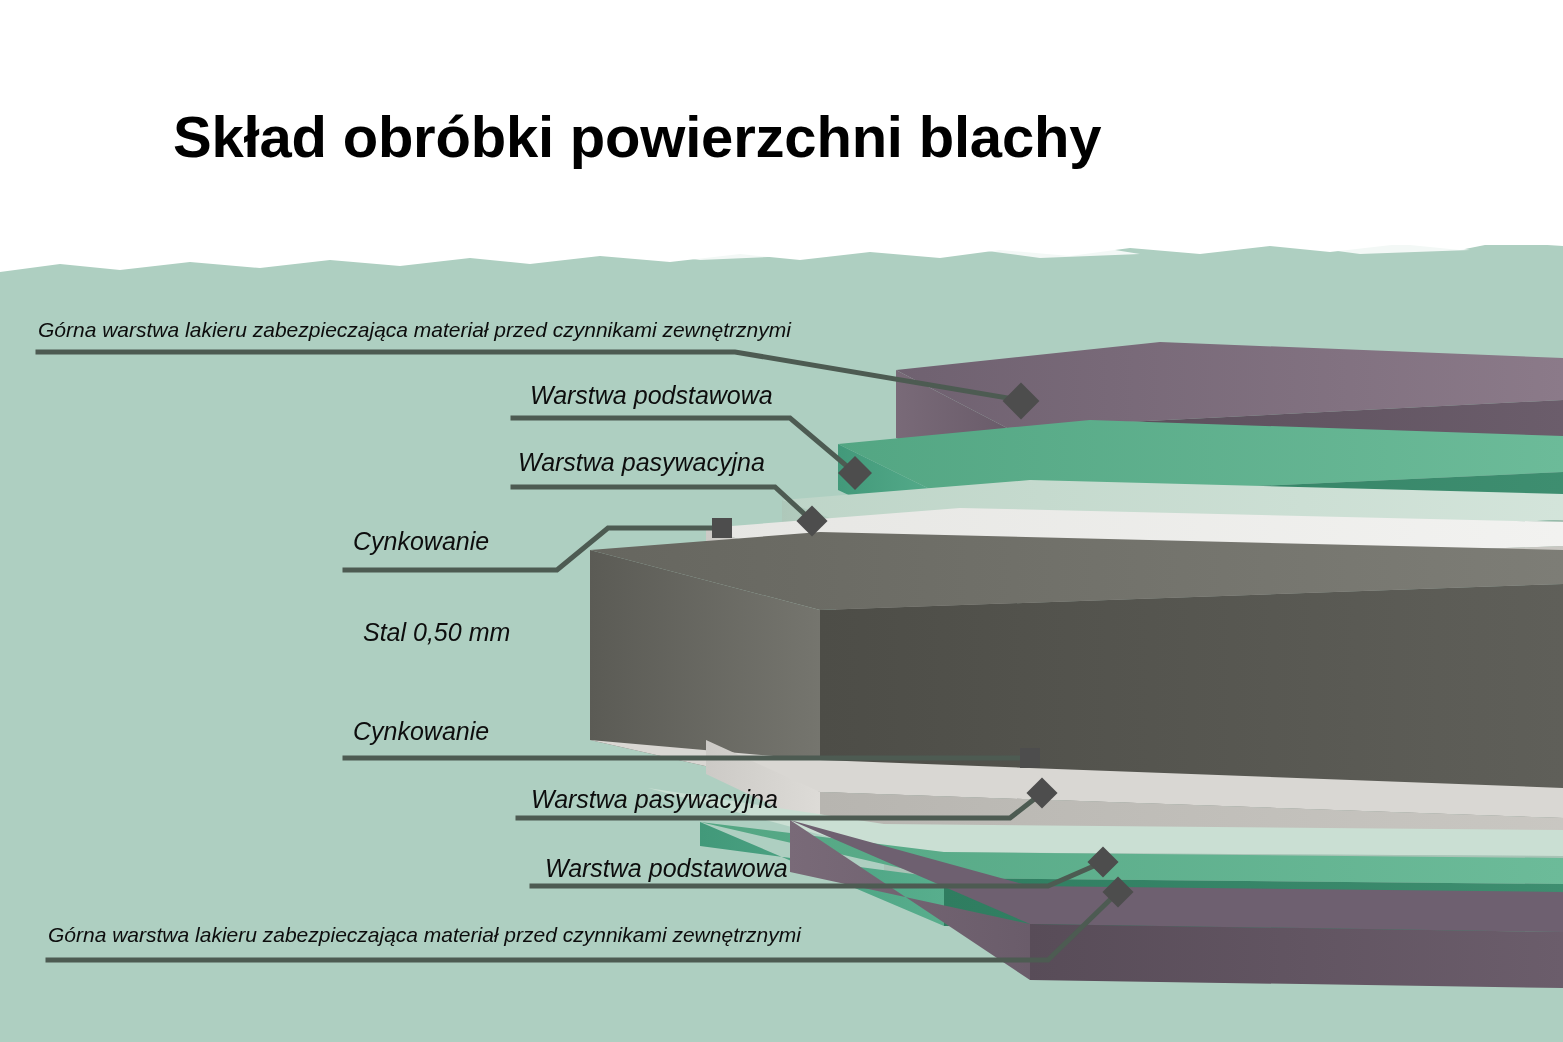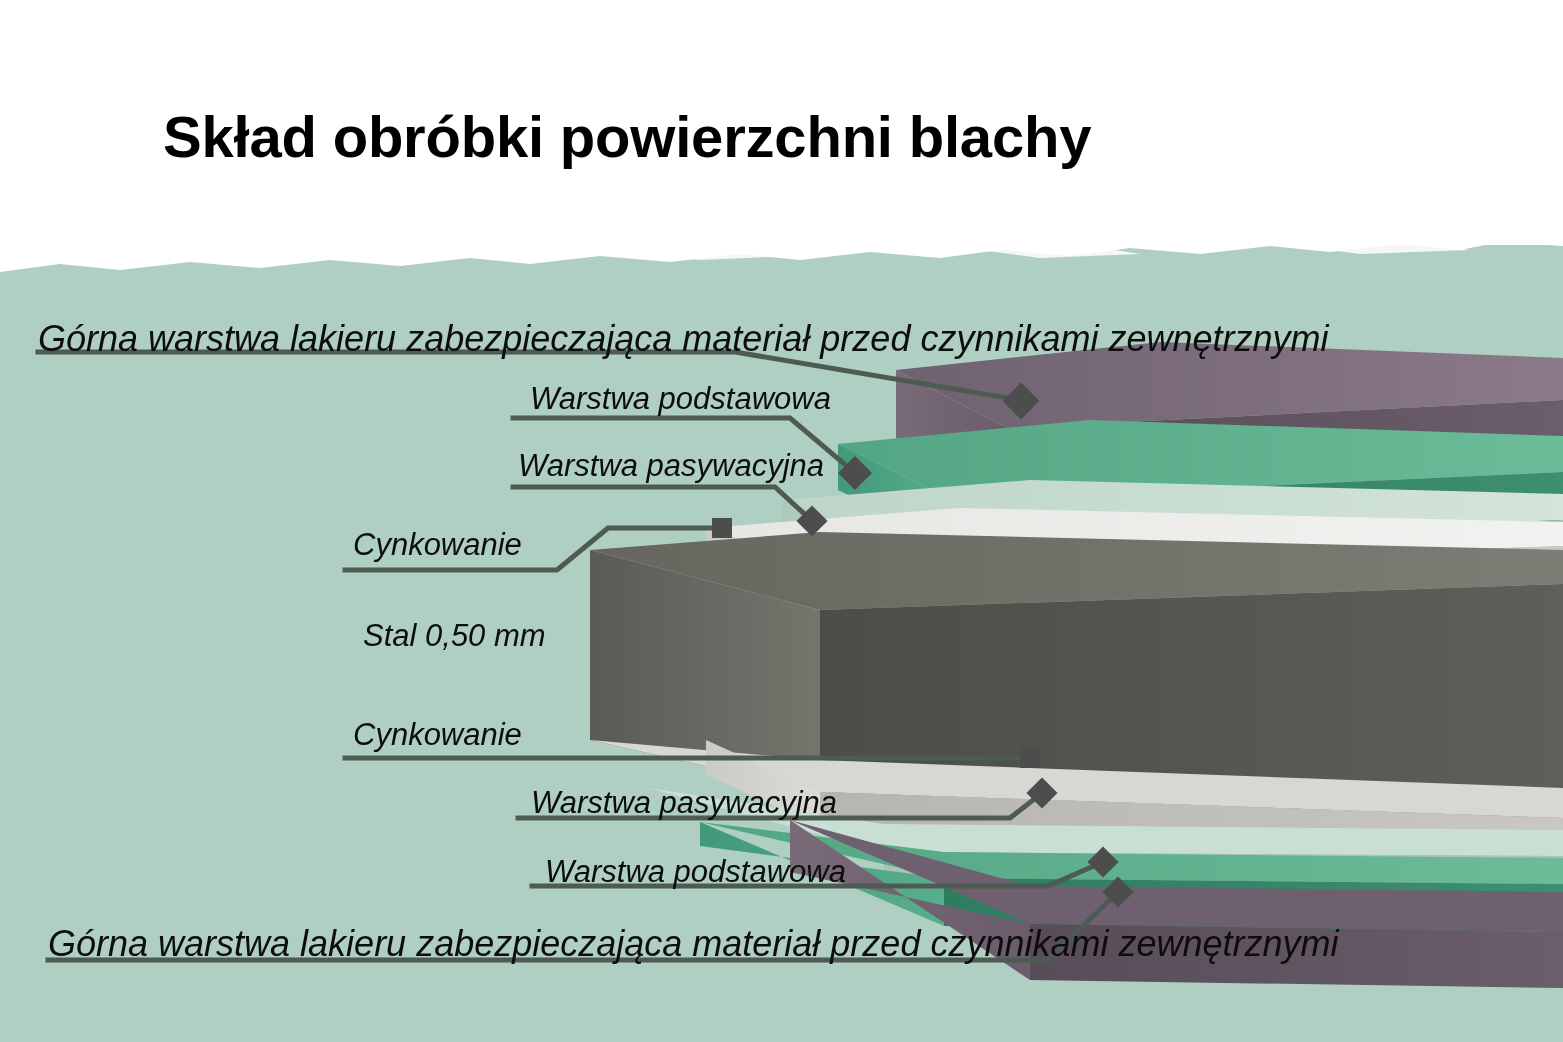--- a/index.html
+++ b/index.html
@@ -19,21 +19,21 @@
   #header-band {
     position: absolute;
     left: 0; top: 0;
     width: 1563px;
     height: 245px;
     background: #ffffff;
     z-index: 5;
   }
   #page-title {
     position: absolute;
-    left: 163px;
+    left: 173px;
     top: 103px;
     font-size: 58px;
     font-weight: bold;
     color: #000000;
     letter-spacing: -0.2px;
     white-space: nowrap;
     z-index: 6;
   }
   
   #canvas-bg {
@@ -60,22 +60,22 @@
     z-index: 2;
   }
   
   .lbl {
     position: absolute;
     font-style: italic;
     color: #0d0d0d;
     white-space: nowrap;
     z-index: 8;
   }
-  .lbl.big   { font-size: 36px; }
-  .lbl.small { font-size: 31px; }
+  .lbl.big   { font-size: 21px; }
+  .lbl.small { font-size: 25px; }
   #leaders {
     position: absolute;
     left: 0; top: 0;
     width: 1563px;
     height: 1042px;
     z-index: 7;
   }
 </style>
 </head>
 <body>

